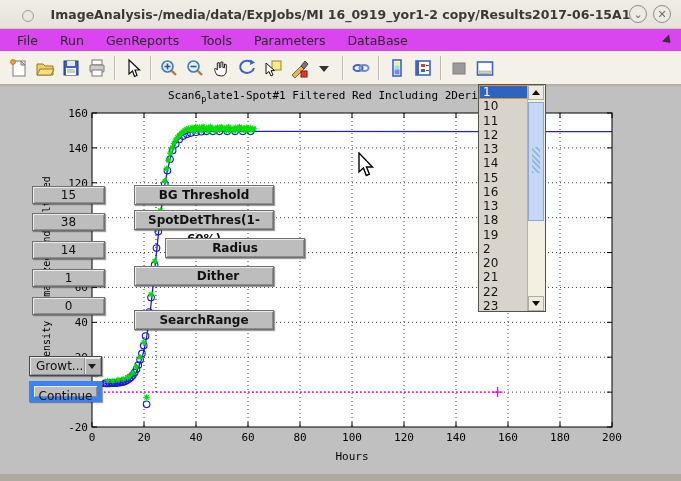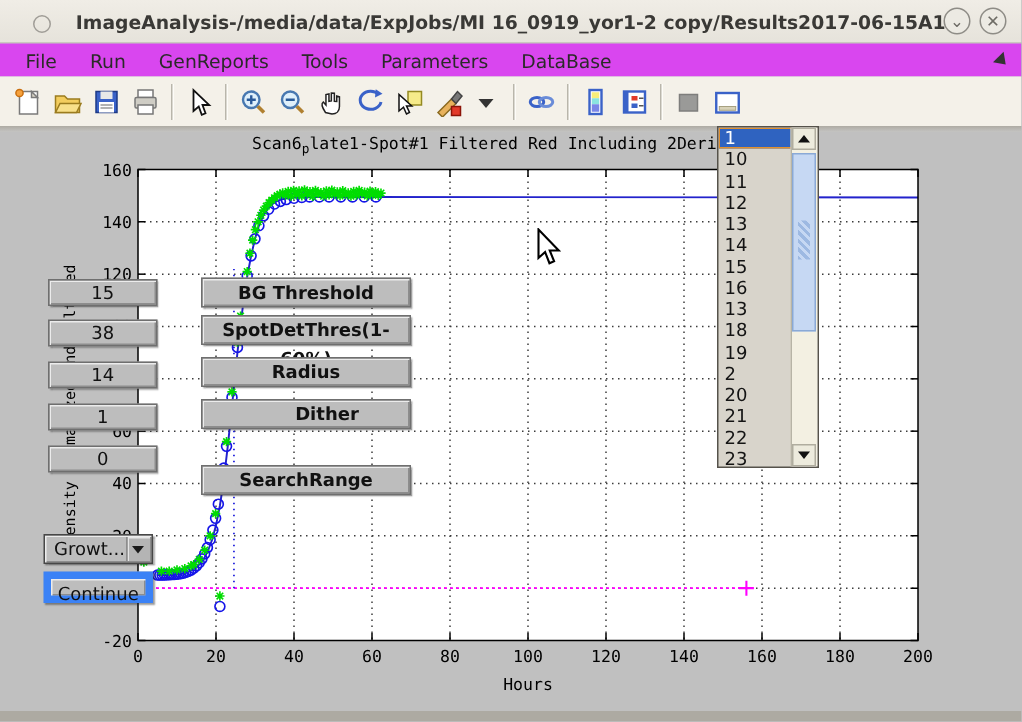--- a/index.html
+++ b/index.html
@@ -426,21 +426,21 @@
     <text transform="translate(50,287) rotate(-90)" font-size="10" fill="#000" style="font-family: &quot;DejaVu Sans Mono&quot;, monospace;">Intensity Normalized and Filtered</text>
   </svg>
 <div class="bottom-strip"></div>
 
 <div id="left-panel">
     <div class="ctl edit-field" style="top: 186px;">15</div>
     <div class="ctl push-btn" style="top: 185px;">BG Threshold</div>
     <div class="ctl edit-field" style="top: 213px;">38</div>
     <div class="ctl push-btn" style="top: 210px;">SpotDetThres(1-60%)</div>
     <div class="ctl edit-field" style="top: 241px;">14</div>
-    <div class="ctl push-btn" style="top: 238px;">Radius</div>
+    <div class="ctl push-btn" style="top: 238px; margin-left: 31px;">Radius</div>
     <div class="ctl edit-field" style="top: 269px;">1</div>
     <div class="ctl push-btn" style="top: 266px; padding-left: 28px;">Dither</div>
     <div class="ctl edit-field" style="top: 297px;">0</div>
     <div class="ctl push-btn" style="top: 294px; margin-top: 16px;">SearchRange</div>
   </div>
 <div class="ctl popup">
   <span>Growt...</span>
   <span class="arrow-box"></span>
 </div>
 <div class="ctl continue-btn">Continue</div>

